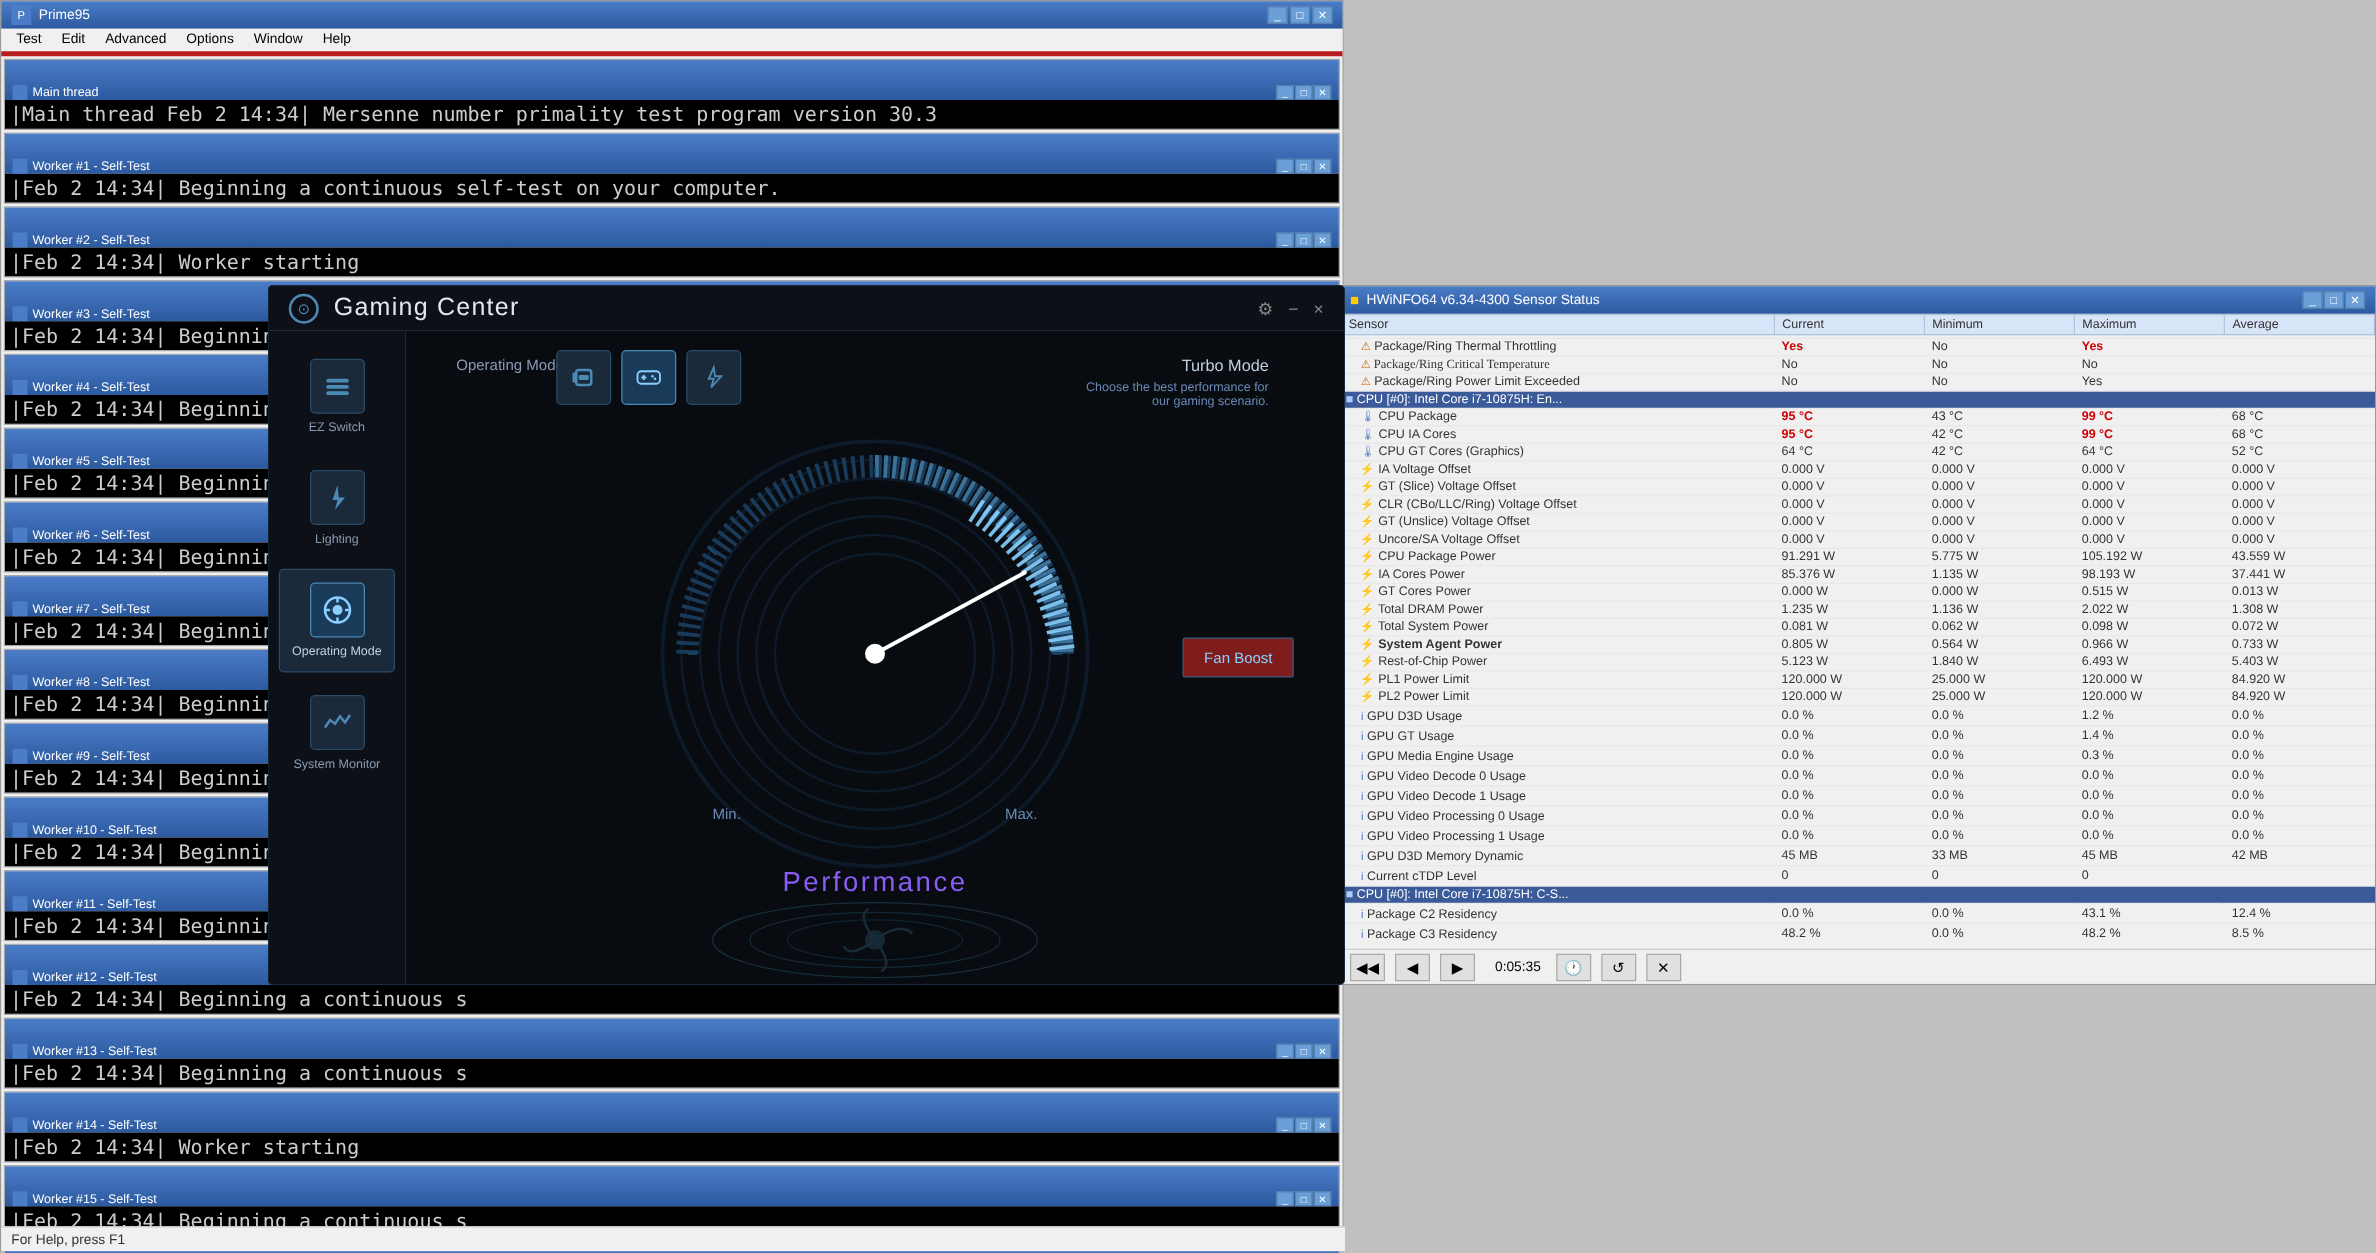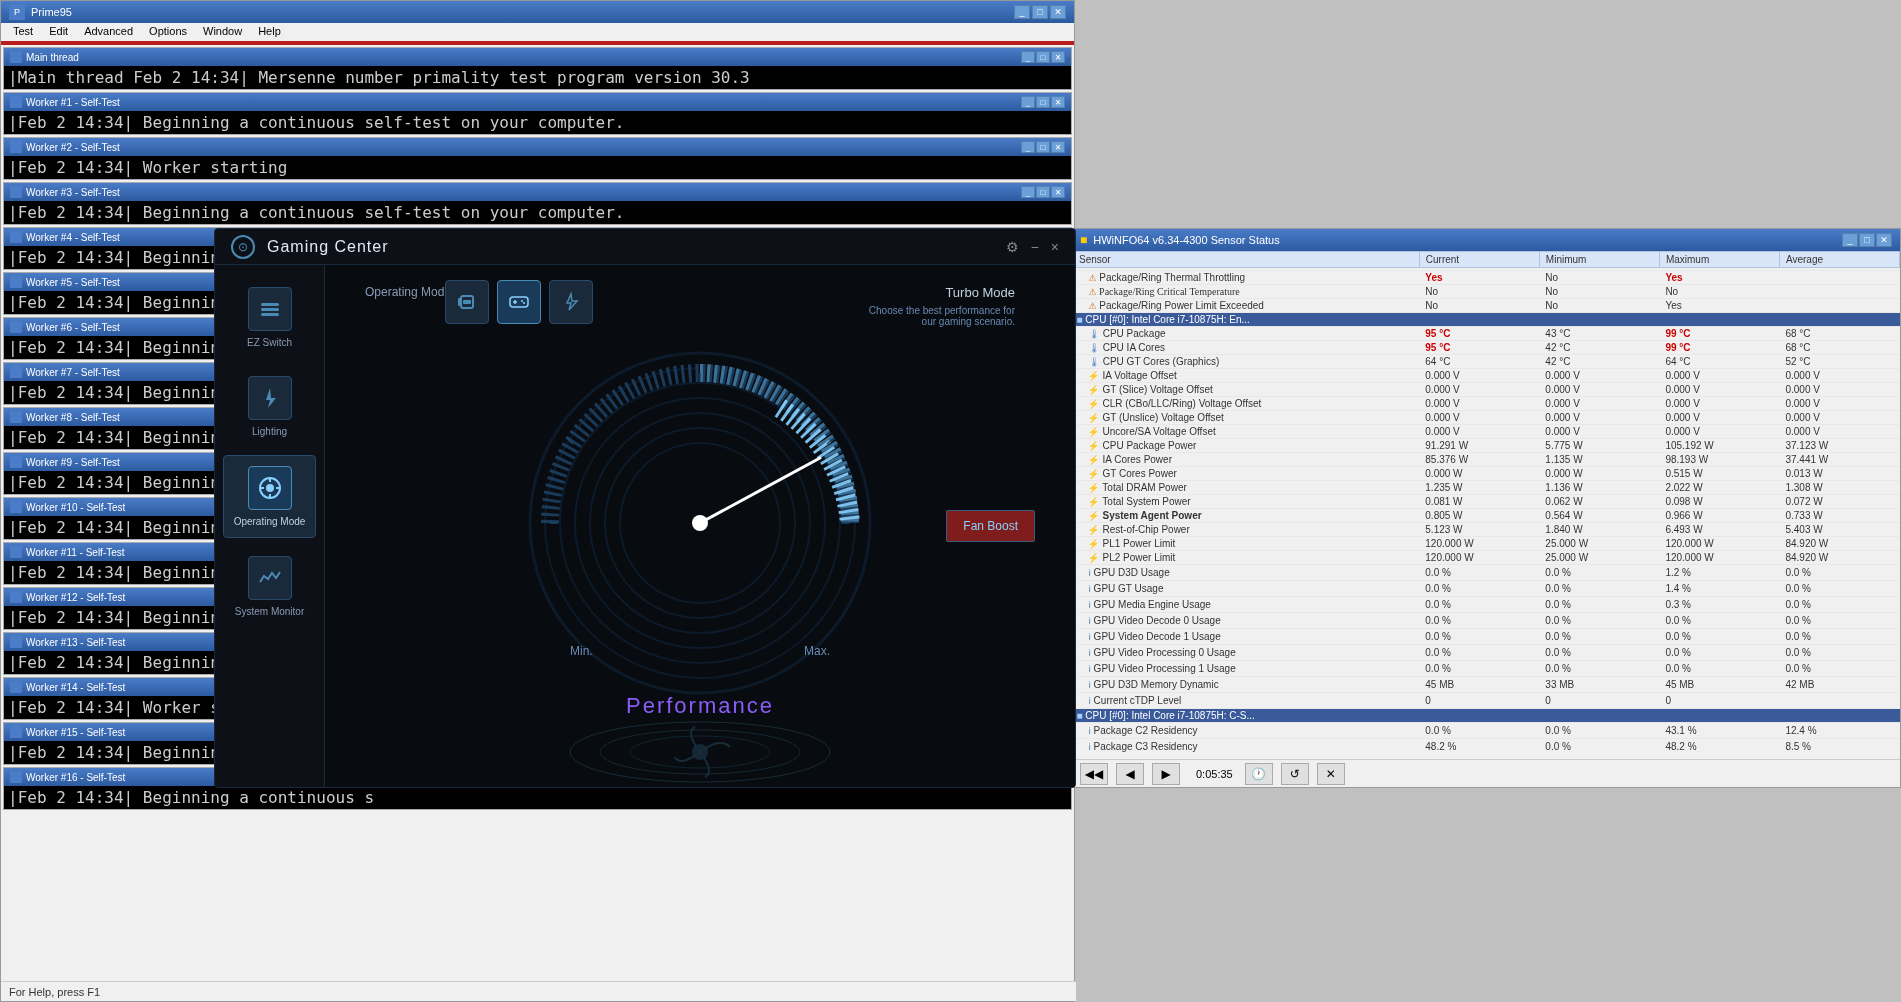--- a/index.html
+++ b/index.html
@@ -8,33 +8,33 @@
     
     .prime95-window { position: absolute; top: 0; left: 0; width: 1075px; height: 1002px; background: #f0f0f0; border: 1px solid #999; }
     .prime95-titlebar { background: linear-gradient(to bottom, #4a7cc7, #2c5aa0); height: 22px; display: flex; align-items: center; padding: 0 8px; color: white; font-size: 11px; }
     .prime95-titlebar .icon { width: 16px; height: 16px; background: #4a7cc7; margin-right: 6px; display: flex; align-items: center; justify-content: center; font-size: 9px; color: white; }
     .prime95-titlebar .title { flex: 1; }
     .prime95-titlebar .win-btns { display: flex; gap: 2px; }
     .prime95-titlebar .win-btn { width: 16px; height: 14px; background: #6a9fd8; border: 1px solid #5580b0; color: white; font-size: 9px; display: flex; align-items: center; justify-content: center; cursor: pointer; }
     .prime95-menubar { background: #f0f0f0; height: 22px; display: flex; align-items: flex-start; padding: 0 4px; border-bottom: 4px solid #b91c1c; }
     .prime95-menubar span { padding: 2px 8px; font-size: 11px; cursor: pointer; }
     .worker-panel { border: 1px solid #aaa; margin: 2px; }
-    .worker-titlebar { background: linear-gradient(to bottom, #4a7cc7, #2c5aa0); height: 18px; display: flex; align-items: center; padding: 0 6px; color: white; font-size: 10px; }
+    .worker-titlebar { background: linear-gradient(to bottom, #4a7cc7, #2c5aa0); height: 32px; display: flex; align-items: flex-end; padding: 0 6px; color: white; font-size: 10px; }
     .worker-titlebar .wt-icon { width: 12px; height: 12px; background: #4a7cc7; margin-right: 4px; }
     .worker-titlebar .wt-title { flex: 1; font-size: 10px; }
     .worker-titlebar .wt-btns { display: flex; gap: 1px; }
     .worker-titlebar .wt-btn { width: 14px; height: 12px; background: #6a9fd8; border: 1px solid #5580b0; color: white; font-size: 8px; display: flex; align-items: center; justify-content: center; cursor: pointer; }
     .worker-content { background: #000; color: #ccc; font-family: monospace; font-size: 16px; padding: 2px 4px; min-height: 20px; }
     .statusbar { position: absolute; bottom: 0; left: 0; width: 1075px; height: 20px; background: #f0f0f0; border-top: 1px solid #ccc; display: flex; align-items: center; padding: 0 8px; font-size: 11px; color: #333; }
 
     
     .gaming-center { position: absolute; top: 228px; left: 214px; width: 862px; height: 560px; background: #0a0e14; border: 1px solid #1a2a3a; border-radius: 4px; overflow: hidden; z-index: 100; }
     .gc-titlebar { background: #0d1117; height: 36px; display: flex; align-items: center; padding: 0 16px; border-bottom: 1px solid #1a2a3a; }
     .gc-logo { width: 24px; height: 24px; border-radius: 50%; border: 2px solid #4a8ab5; display: flex; align-items: center; justify-content: center; color: #4a8ab5; font-size: 12px; margin-right: 12px; }
-    .gc-title { color: #e0e8f0; font-size: 16px; font-weight: 300; letter-spacing: 1px; flex: 1; }
+    .gc-title { color: #e0e8f0; font-size: 20px; font-weight: 300; letter-spacing: 1px; flex: 1; }
     .gc-controls { display: flex; gap: 12px; align-items: center; }
     .gc-ctrl-btn { color: #888; font-size: 14px; cursor: pointer; }
     .gc-body { display: flex; height: calc(100% - 36px); }
     .gc-sidebar { width: 110px; background: #0d1117; border-right: 1px solid #1a2a3a; display: flex; flex-direction: column; padding: 12px 8px; gap: 8px; }
     .gc-sidebar-item { display: flex; flex-direction: column; align-items: center; gap: 6px; padding: 10px 8px; border-radius: 4px; cursor: pointer; }
     .gc-sidebar-item.active { background: #1a2a3a; border: 1px solid #2a4a6a; }
     .gc-sidebar-item .si-icon { width: 44px; height: 44px; background: #1a2a3a; border: 1px solid #2a4a6a; border-radius: 4px; display: flex; align-items: center; justify-content: center; font-size: 20px; color: #4a8ab5; }
     .gc-sidebar-item.active .si-icon { background: #1a3a5a; border-color: #4a8ab5; }
     .gc-sidebar-item .si-label { color: #8a9ab5; font-size: 10px; text-align: center; }
     .gc-sidebar-item.active .si-label { color: #c0d0e0; }
@@ -580,21 +580,21 @@
         <td>0.000 V</td>
       </tr>
           <tr>
         <td style="padding-left:16px;">
           <span style="color:#ffcc00;;font-size:9px;">⚡</span>
           <span> CPU Package Power</span>
         </td>
         <td class="">91.291 W</td>
         <td>5.775 W</td>
         <td class="">105.192 W</td>
-        <td>37.123 W</td>
+        <td>43.559 W</td>
       </tr>
           <tr>
         <td style="padding-left:16px;">
           <span style="color:#ffcc00;;font-size:9px;">⚡</span>
           <span> IA Cores Power</span>
         </td>
         <td class="">85.376 W</td>
         <td>1.135 W</td>
         <td class="">98.193 W</td>
         <td>37.441 W</td>

